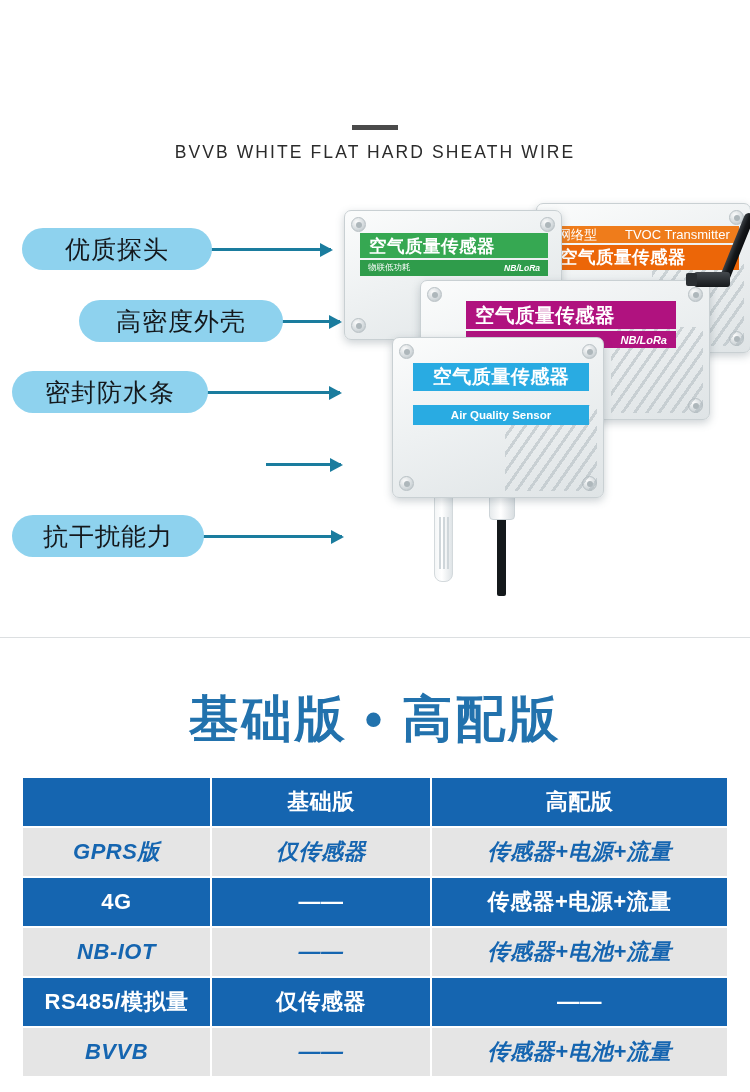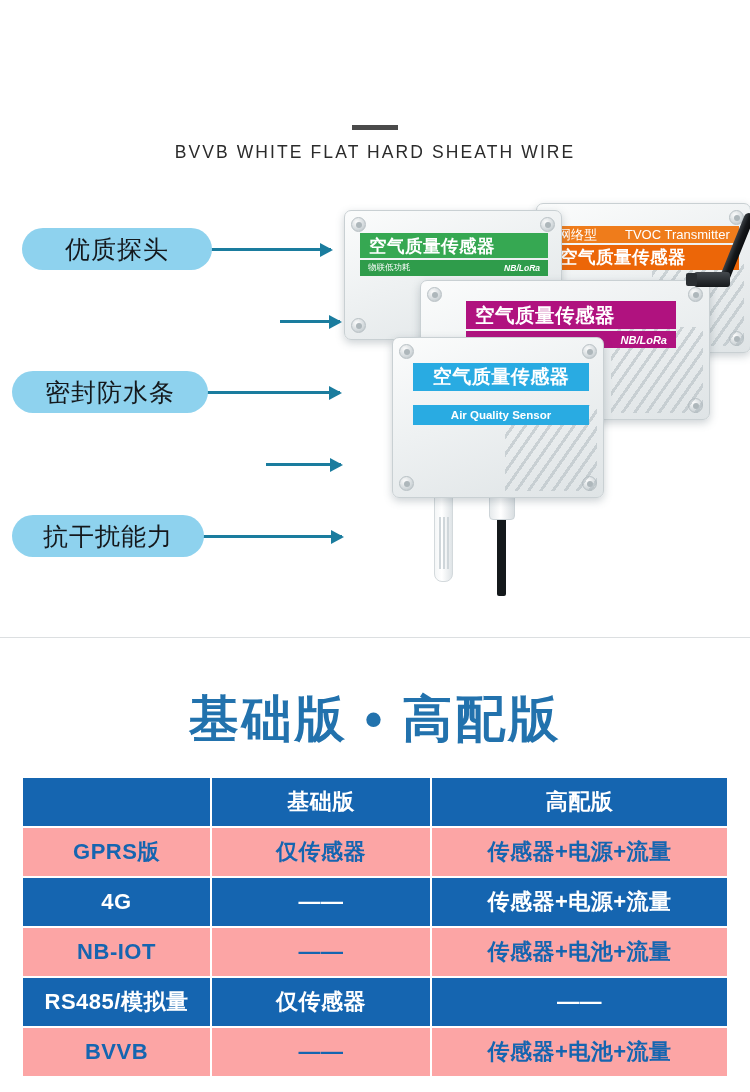--- a/index.html
+++ b/index.html
@@ -200,32 +200,33 @@
     table-layout:fixed;
   }
   #compare-table col.c1 { width:187px; }
   #compare-table col.c2 { width:218px; }
   #compare-table col.c3 { width:295px; }
   #compare-table th, #compare-table td {
     height:48px; text-align:center; vertical-align:middle;
     font-size:22px; font-weight:bold; letter-spacing:.5px;
   }
   .cell-dark  { background:#1565b0; color:#ffffff; }
-  .cell-light { background:#fca5a5; color:#1565b0; }
+  .cell-light { background:#e5e5e5; color:#1565b0;font-style:italic; }
   .dash { font-weight:bold; letter-spacing:0; }
 </style>
 </head>
 <body>
 
 <div id="section-advantages">
 
   <div class="title-rule"></div>
   <div class="sub-title">BVVB WHITE FLAT HARD SHEATH WIRE</div>
 
   <div class="feature-pill pill-0">优质探头</div>
+  <div class="feature-pill pill-1">高密度外壳</div>
   <div class="feature-pill pill-2">密封防水条</div>
   <div class="feature-pill pill-4">抗干扰能力</div>
 
   <div class="arrow arr-0"></div>
   <div class="arrow arr-1"></div>
   <div class="arrow arr-2"></div>
   <div class="arrow arr-3"></div>
   <div class="arrow arr-4"></div>
 
   <div class="device" id="device-green">

